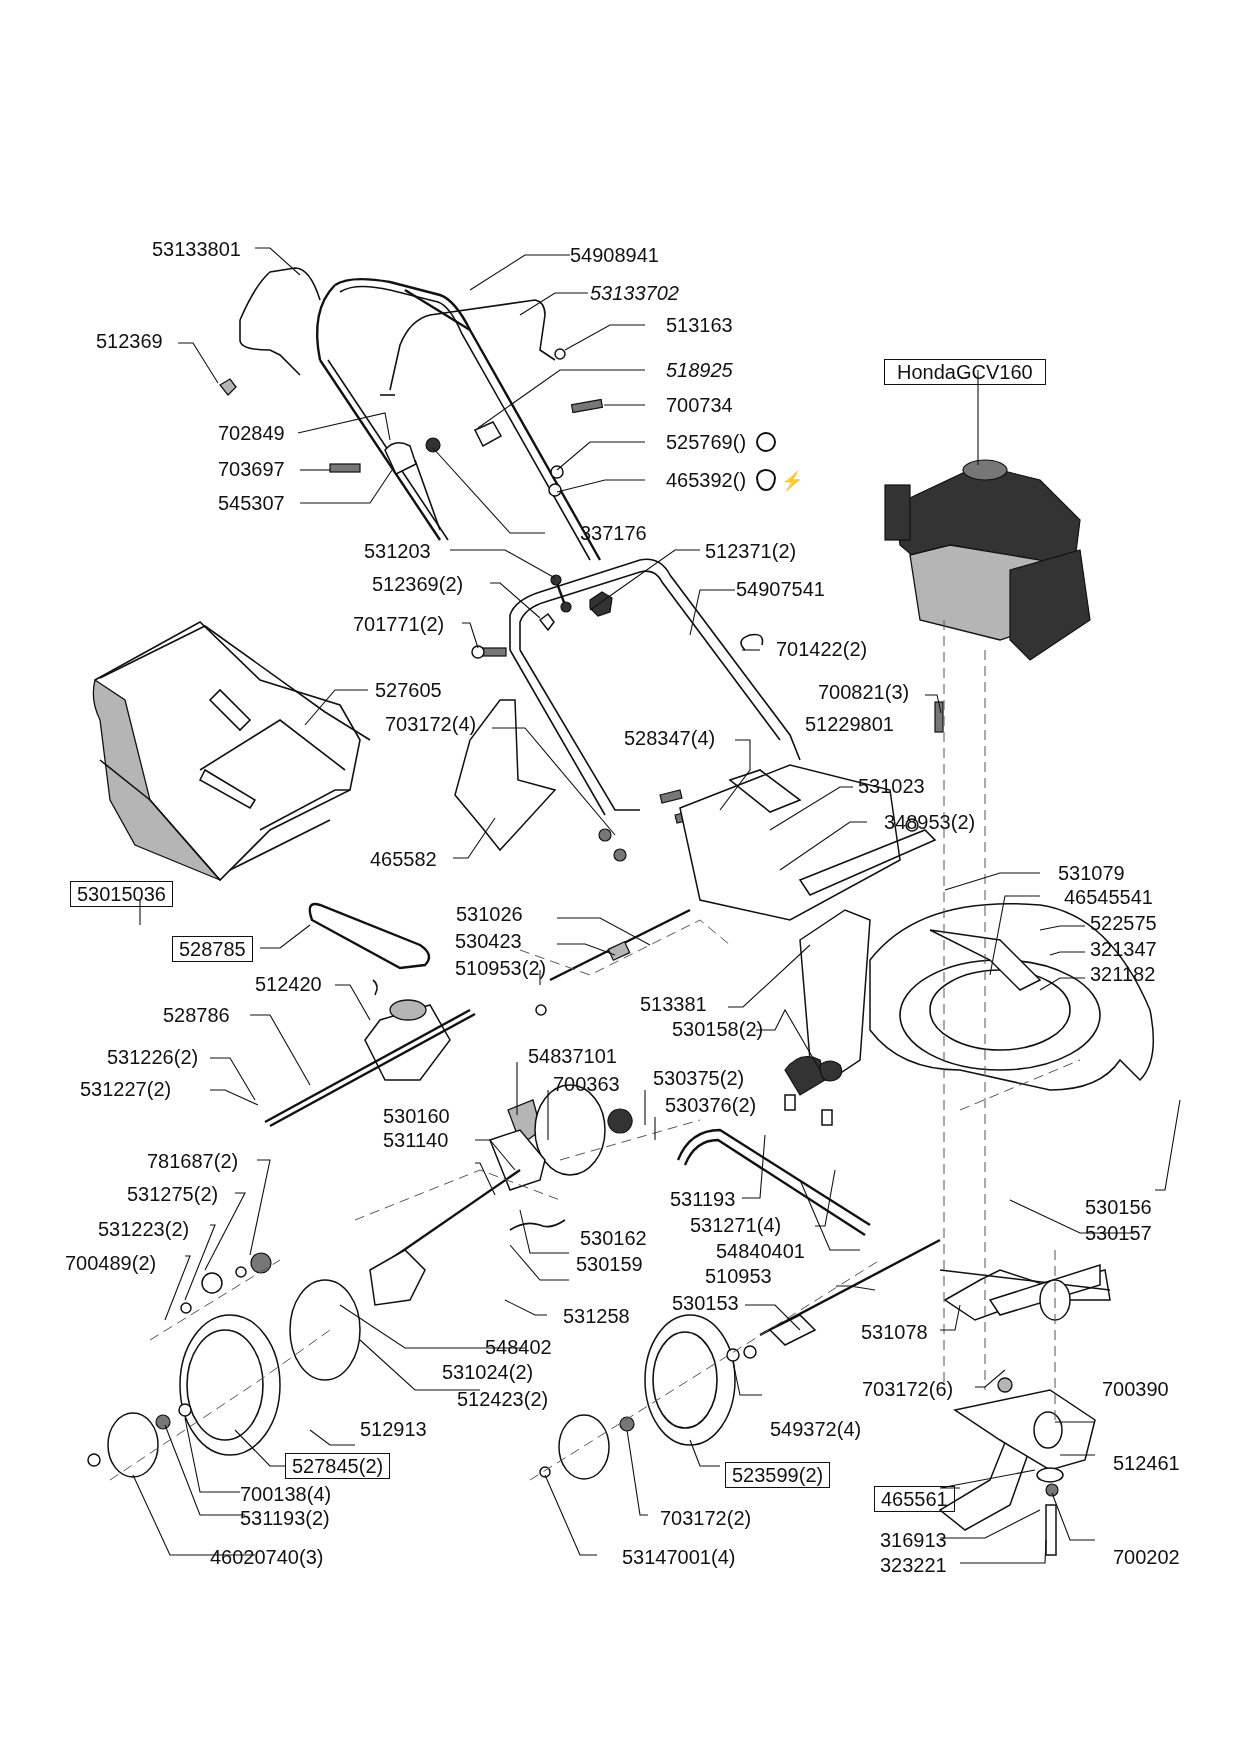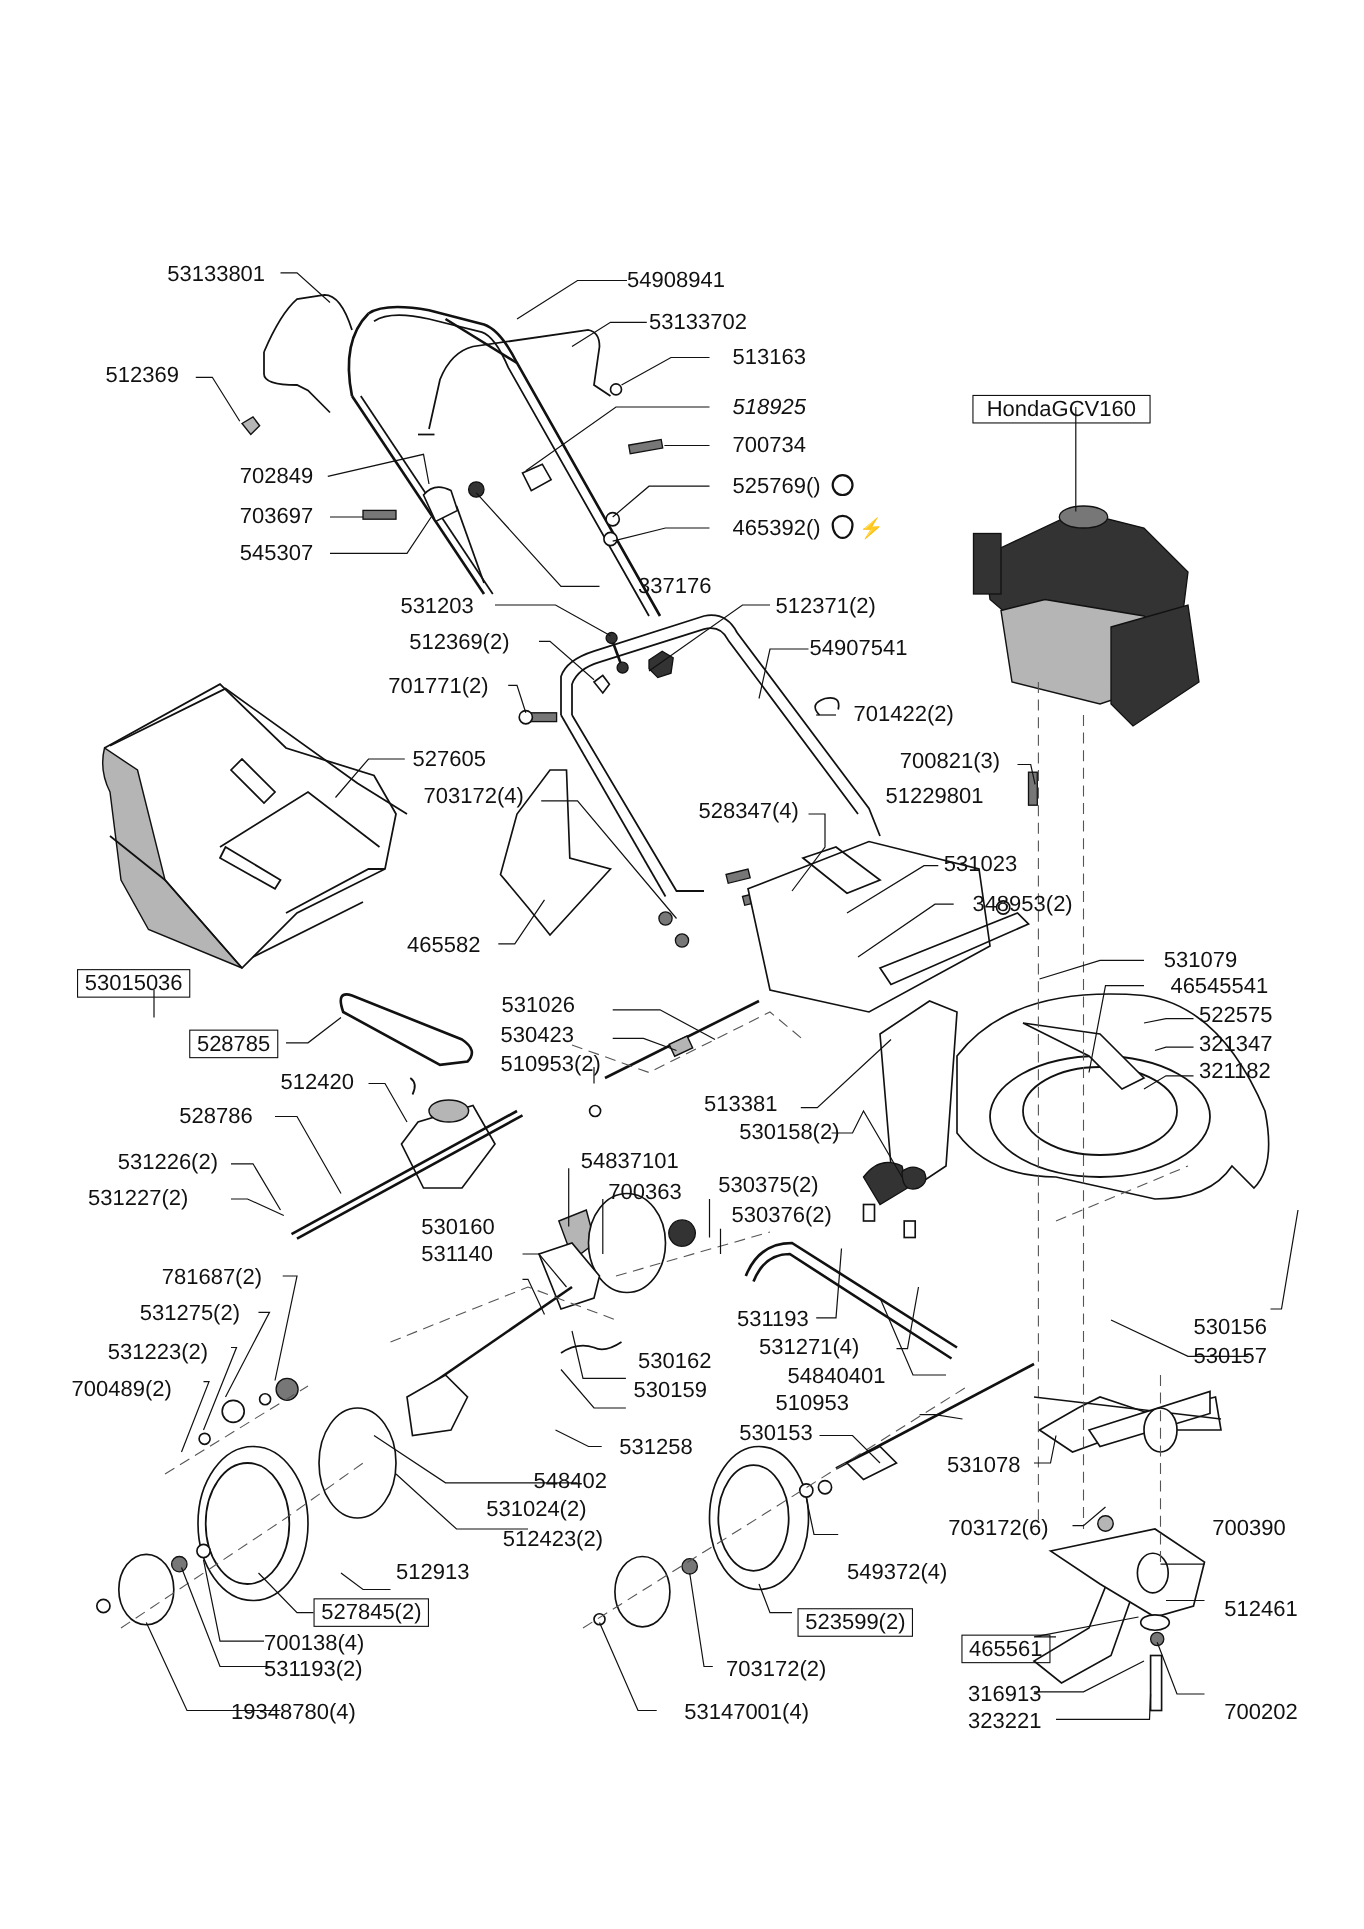--- a/index.html
+++ b/index.html
@@ -274,21 +274,21 @@
     <path class="leader" d="M940,1538 L985,1538 L1040,1510"></path>
     <path class="leader" d="M255,1555 L170,1555 L133,1475"></path>
     <path class="leader" d="M597,1555 L580,1555 L545,1475"></path>
     <path class="leader" d="M960,1563 L1045,1563 L1046,1540"></path>
     <path class="leader" d="M978,370 L978,465"></path>
   </g>
 </svg>
 
 <div class="lbl" style="left:152px;top:238px;">53133801</div>
 <div class="lbl" style="left:570px;top:244px;">54908941</div>
-<div class="lbl" style="left:590px;top:282px;">53133702</div>
+<div class="lbl" style="left:590px;top:282px;font-style:italic;">53133702</div>
 <div class="lbl" style="left:666px;top:314px;">513163</div>
 <div class="lbl" style="left:96px;top:330px;">512369</div>
 <div class="lbl" style="left:666px;top:359px;font-style:italic;">518925</div>
 <div class="lbl" style="left:666px;top:394px;">700734</div>
 <div class="lbl" style="left:218px;top:422px;">702849</div>
 <div class="lbl" style="left:666px;top:431px;">
   <span>525769()</span>
   <span style="display:inline-block;width:16px;height:16px;border:2px solid #111;border-radius:50%;vertical-align:middle;margin-left:4px;position:relative;top:-2px;"></span>
 </div>
 <div class="lbl" style="left:218px;top:458px;">703697</div>
@@ -301,21 +301,21 @@
 <div class="lbl" style="left:580px;top:522px;">337176</div>
 <div class="lbl" style="left:364px;top:540px;">531203</div>
 <div class="lbl" style="left:705px;top:540px;">512371(2)</div>
 <div class="lbl" style="left:372px;top:573px;">512369(2)</div>
 <div class="lbl" style="left:736px;top:578px;">54907541</div>
 <div class="lbl" style="left:353px;top:613px;">701771(2)</div>
 <div class="lbl" style="left:776px;top:638px;">701422(2)</div>
 <div class="lbl" style="left:375px;top:679px;">527605</div>
 <div class="lbl" style="left:818px;top:681px;">700821(3)</div>
 <div class="lbl" style="left:385px;top:713px;">703172(4)</div>
-<div class="lbl" style="left:624px;top:727px;margin-left:11px;">528347(4)</div>
+<div class="lbl" style="left:624px;top:727px;">528347(4)</div>
 <div class="lbl" style="left:805px;top:713px;">51229801</div>
 <div class="lbl" style="left:858px;top:775px;">531023</div>
 <div class="lbl" style="left:884px;top:811px;">348953(2)</div>
 <div class="lbl" style="left:370px;top:848px;">465582</div>
 <div class="lbl boxed" style="left:70px;top:881px;">53015036</div>
 <div class="lbl" style="left:1058px;top:862px;">531079</div>
 <div class="lbl" style="left:1064px;top:886px;">46545541</div>
 <div class="lbl" style="left:1090px;top:912px;">522575</div>
 <div class="lbl" style="left:1090px;top:938px;">321347</div>
 <div class="lbl" style="left:1090px;top:963px;">321182</div>
@@ -359,17 +359,17 @@
 <div class="lbl" style="left:770px;top:1418px;">549372(4)</div>
 <div class="lbl" style="left:1113px;top:1452px;">512461</div>
 <div class="lbl boxed" style="left:285px;top:1453px;">527845(2)</div>
 <div class="lbl boxed" style="left:725px;top:1462px;">523599(2)</div>
 <div class="lbl boxed" style="left:874px;top:1486px;">465561</div>
 <div class="lbl" style="left:240px;top:1483px;">700138(4)</div>
 <div class="lbl" style="left:240px;top:1507px;">531193(2)</div>
 <div class="lbl" style="left:660px;top:1507px;">703172(2)</div>
 <div class="lbl" style="left:880px;top:1529px;">316913</div>
 <div class="lbl" style="left:1113px;top:1546px;">700202</div>
-<div class="lbl" style="left:210px;top:1546px;">19348780(4)</div>
+<div class="lbl" style="left:210px;top:1546px;">46020740(3)</div>
 <div class="lbl" style="left:622px;top:1546px;">53147001(4)</div>
 <div class="lbl" style="left:880px;top:1554px;">323221</div>
 
 <div class="lbl boxed" style="left:884px;top:359px;padding:1px 12px;text-align:center;">HondaGCV160</div>
 
 </body></html>

